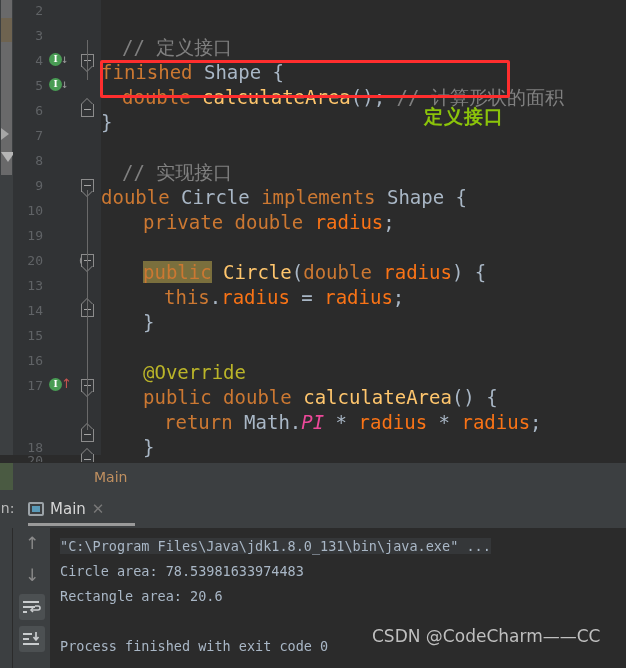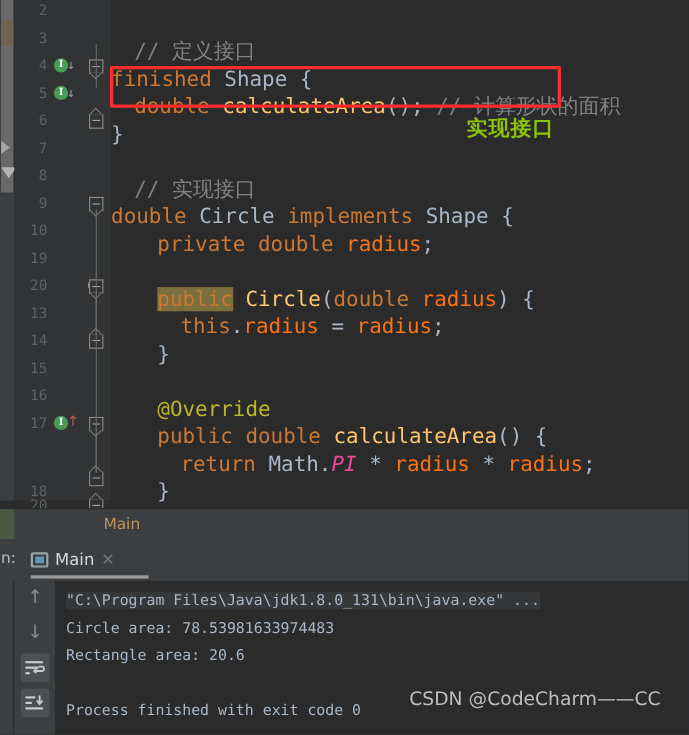--- a/index.html
+++ b/index.html
@@ -389,21 +389,21 @@
       <div class="cline" style="top: 273px; left: 63px;"><span class="kw">this</span>.<span class="fld">radius</span> = <span class="fld">radius</span>;</div>
       <div class="cline" style="top: 298px; left: 42px;">}</div>
       <div class="cline" style="top: 348px; left: 42px;"><span class="ann">@Override</span></div>
       <div class="cline" style="top: 373px; left: 42px;"><span class="kw">public</span> <span class="kw">double</span> <span class="mth">calculateArea</span>() {</div>
       <div class="cline" style="top: 398px; left: 63px;"><span class="kw">return</span> Math.<span class="stat">PI</span> * <span class="fld">radius</span> * <span class="fld">radius</span>;</div>
       <div class="cline" style="top: 423px; left: 42px;">}</div>
       <div class="cline" style="top: 448px; left: 0px;">}</div>
     </div>
 
   <div class="red-box"></div>
-  <div class="green-note">实现接口</div>
+  <div class="green-note">定义接口</div>
 </div>
 
 <div class="breadcrumb-bar">
   <div class="bc-green"></div>
   <div class="bc-text">Main</div>
 </div>
 
 <div class="run-window">
   <div class="run-label">un:</div>
 

